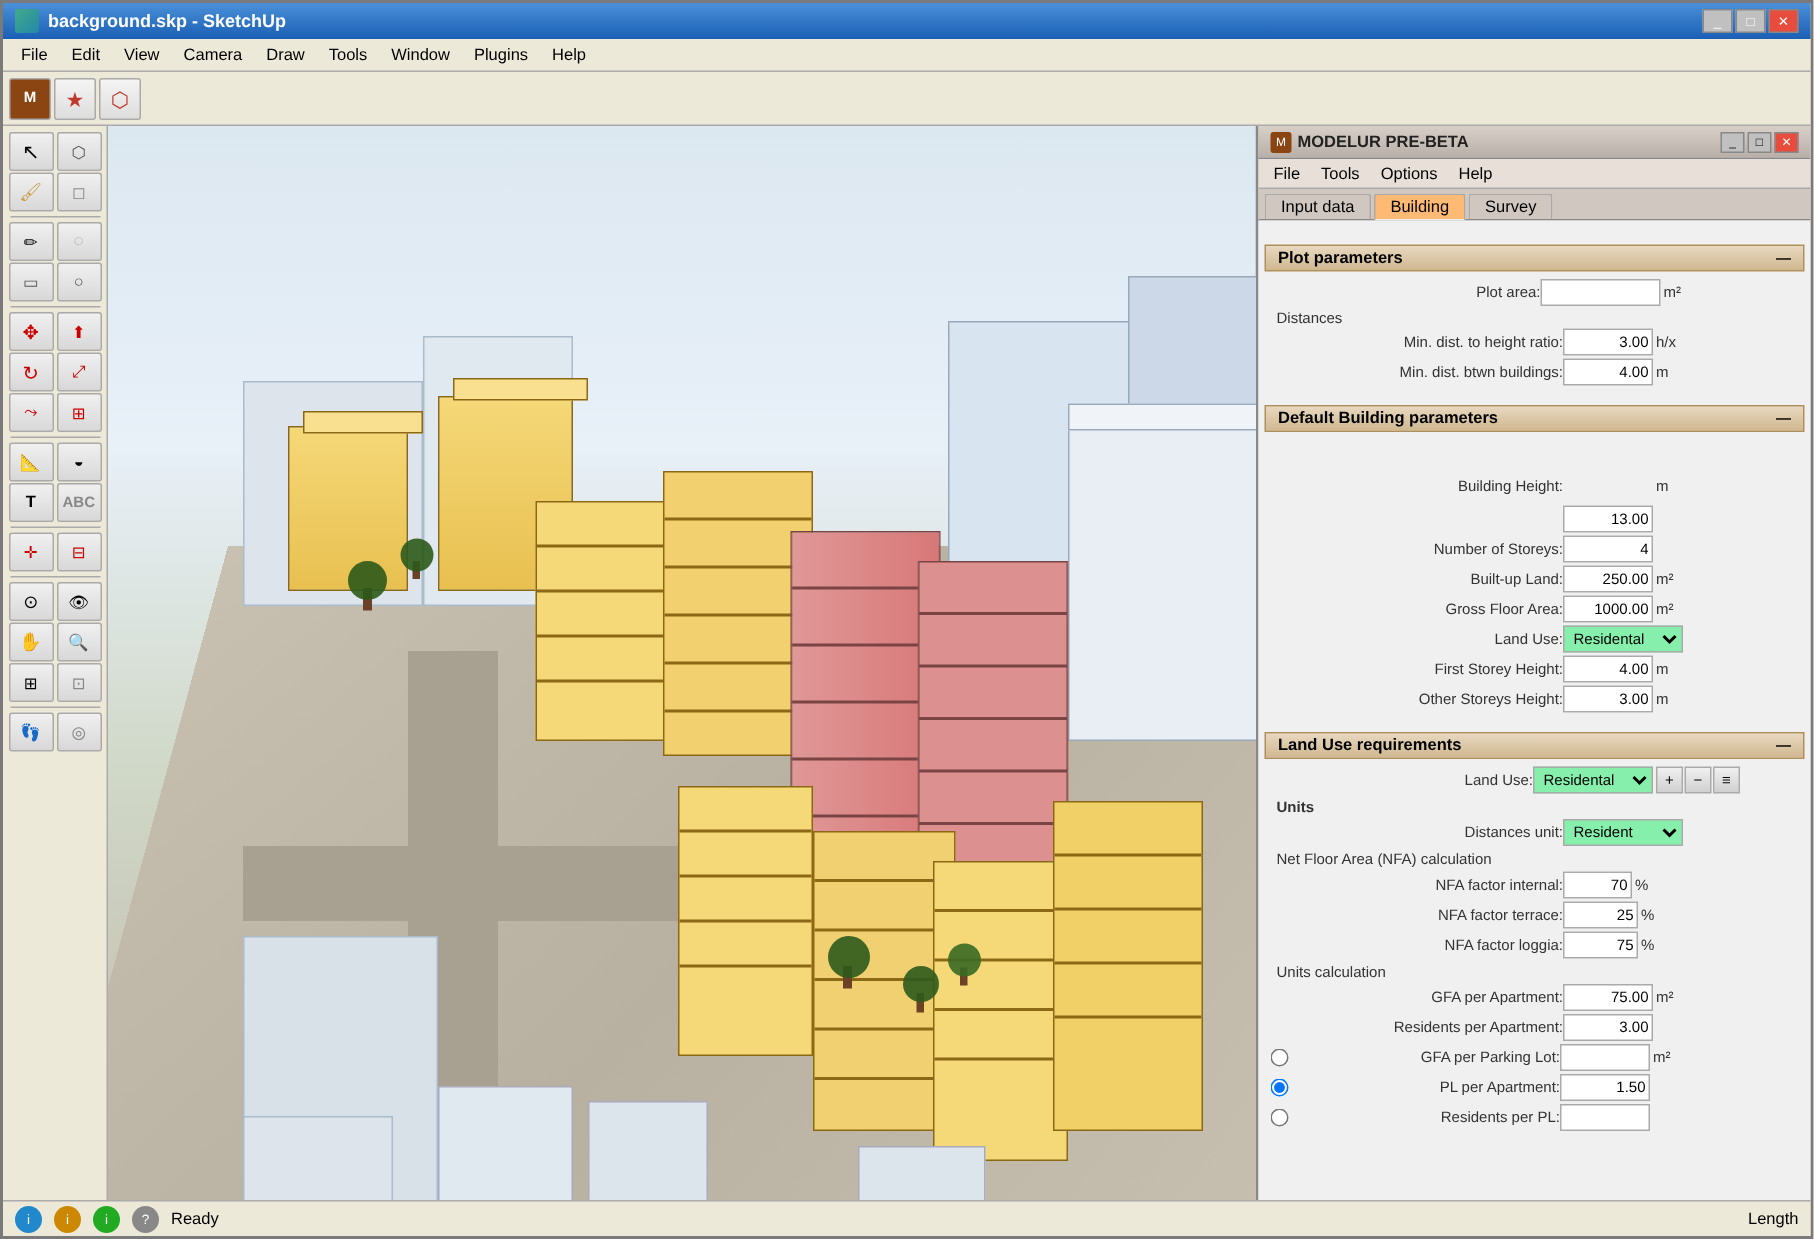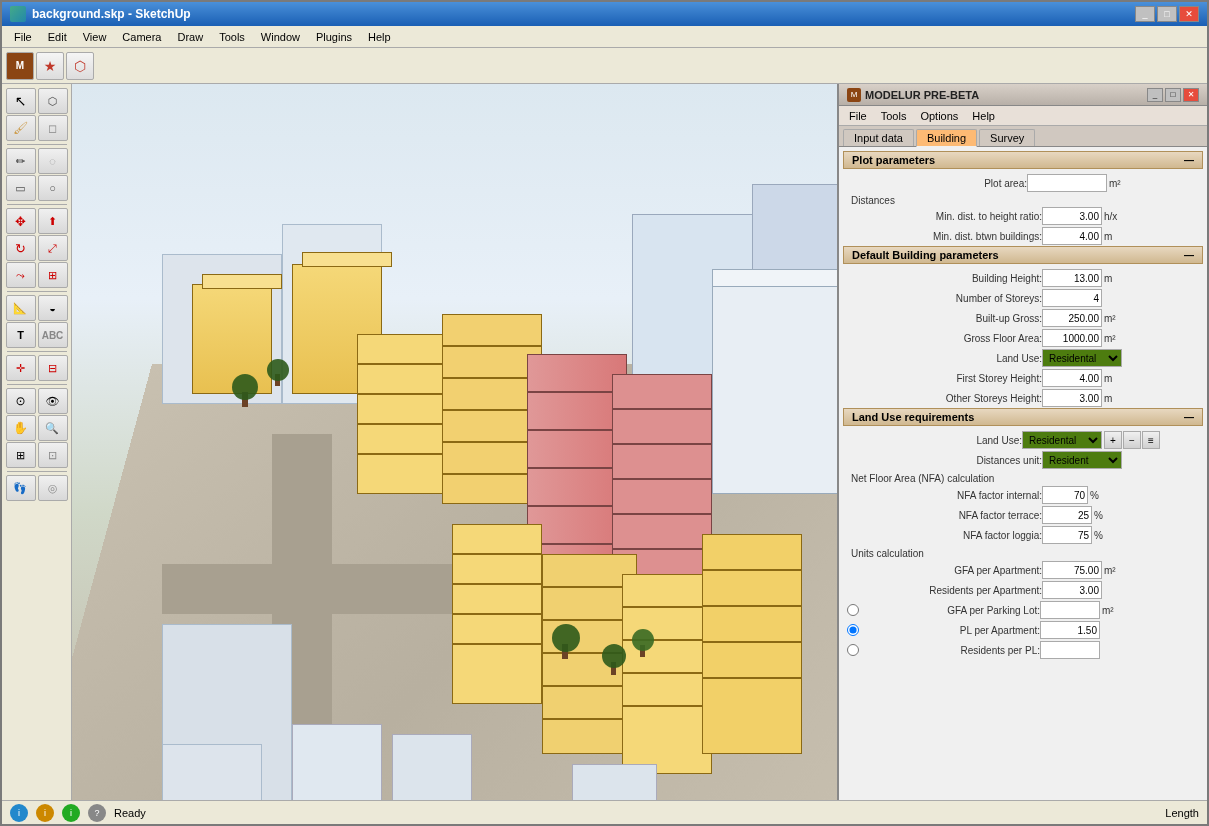--- a/index.html
+++ b/index.html
@@ -204,21 +204,21 @@
     .section-header {
       background: linear-gradient(to bottom, #e8d8c0, #d0b890);
       border: 1px solid #b0905a;
       padding: 2px 8px;
       font-weight: bold;
       font-size: 11px;
       display: flex;
       justify-content: space-between;
       align-items: center;
       margin-bottom: 4px;
-      margin-top: 0;
+      margin-top: 12px;
     }
     .section-collapse { font-size: 10px; cursor: pointer; }
 
     
     .form-row {
       display: flex;
       align-items: center;
       padding: 1px 4px;
       min-height: 20px;
     }
@@ -240,21 +240,21 @@
       font-size: 10px;
       color: #333;
       margin-left: 2px;
       width: 25px;
     }
 
     
     .form-select {
       height: 18px;
       border: 1px solid #aaa;
-      background: #4d7c0f;
+      background: #86efac;
       font-size: 10px;
       padding: 0 2px;
     }
 
     
     .color-box {
       width: 60px;
       height: 16px;
       background: #ffeabb;
       border: 1px solid #aaa;
@@ -575,31 +575,31 @@
           <span class="form-unit">m</span>
         </div>
 
         <div class="section-header">
           <span>Default Building parameters</span>
           <span class="section-collapse">—</span>
         </div>
 
         <div class="form-row">
           <span class="form-label" style="width:195px;">Building Height:</span>
-          <input class="form-input" style="width: 60px;" type="text" value="13.00">
+          <input class="form-input" style="width: 60px; margin-top: 44px;" type="text" value="13.00">
           <span class="form-unit">m</span>
         </div>
 
         <div class="form-row">
           <span class="form-label" style="width:195px;">Number of Storeys:</span>
           <input class="form-input" style="width: 60px;" type="text" value="4">
         </div>
 
         <div class="form-row">
-          <span class="form-label" style="width:195px;">Built-up Gross:</span>
+          <span class="form-label" style="width:195px;">Built-up Land:</span>
           <input class="form-input" style="width: 60px;" type="text" value="250.00">
           <span class="form-unit">m²</span>
         </div>
 
         <div class="form-row">
           <span class="form-label" style="width:195px;">Gross Floor Area:</span>
           <input class="form-input" style="width: 60px;" type="text" value="1000.00">
           <span class="form-unit">m²</span>
         </div>
 
@@ -637,20 +637,21 @@
             <option>Industrial</option>
           </select>
           <span style="margin-left:2px; display:flex; gap:1px;">
             <div class="panel-tool-btn">+</div>
             <div class="panel-tool-btn">−</div>
             <div class="panel-tool-btn">≡</div>
           </span>
         </div>
 
 
+        <div class="units-label">Units</div>
 
 
         <div class="form-row">
           <span class="form-label" style="width:195px;">Distances unit:</span>
           <select class="form-select" style="width:80px;">
             <option>Resident</option>
             <option>Person</option>
             <option>User</option>
           </select>
         </div>

